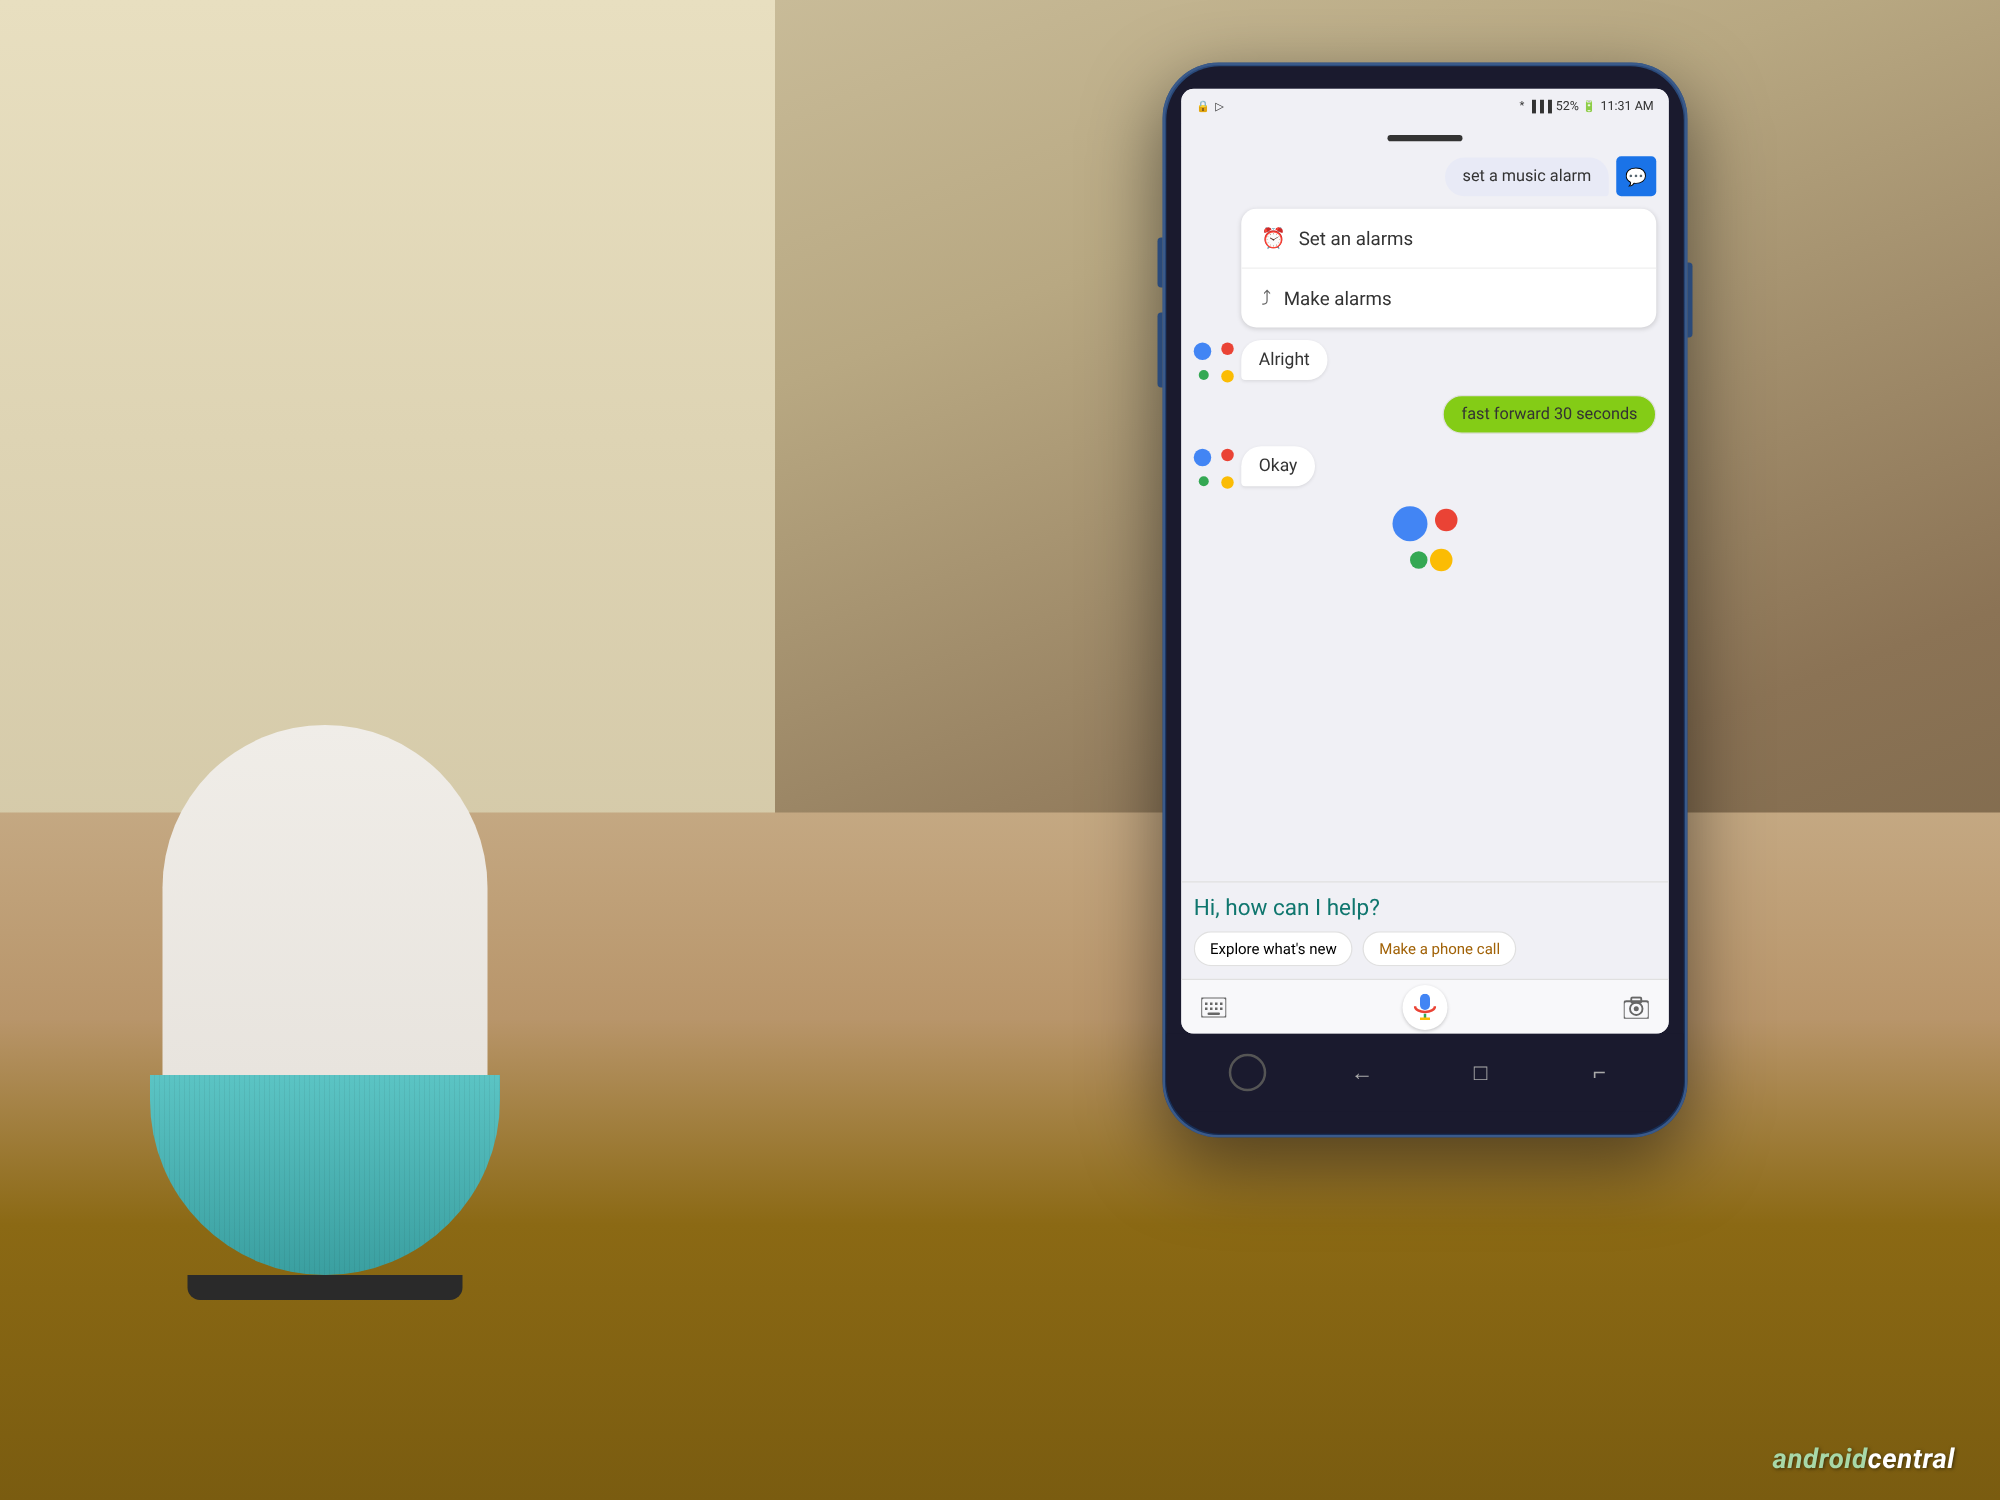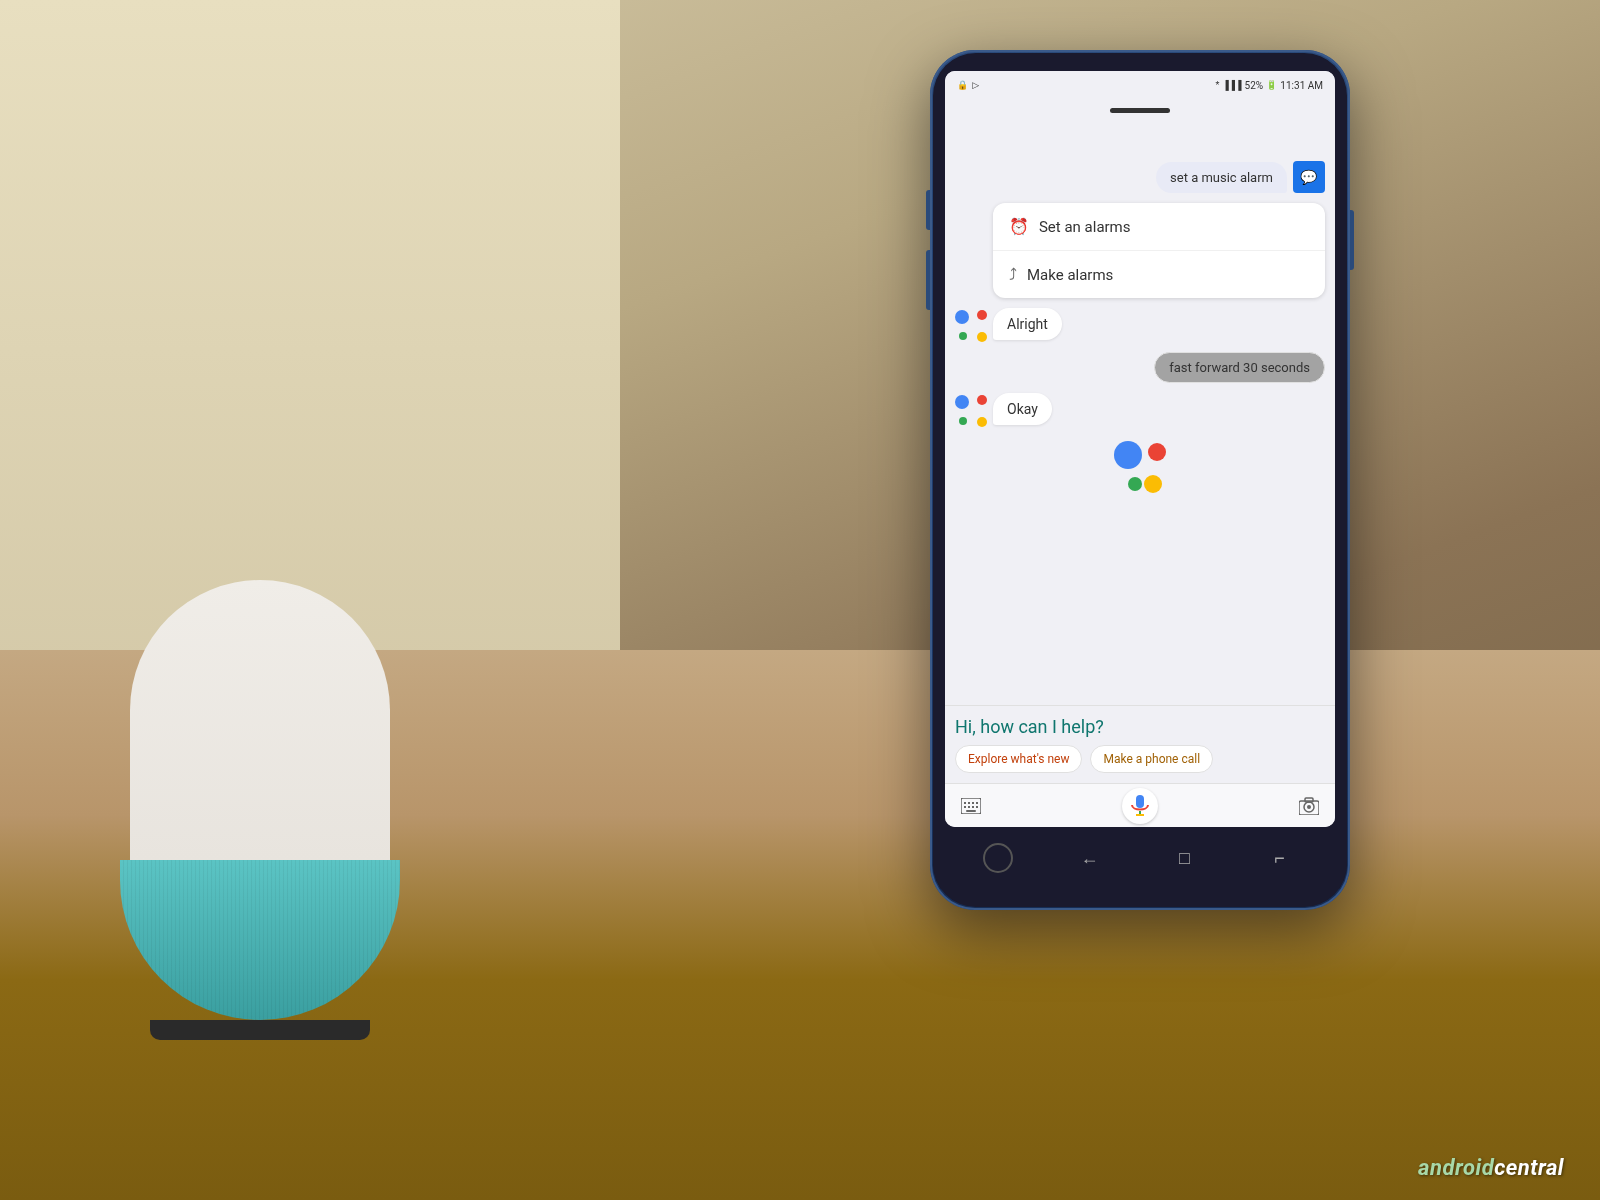--- a/index.html
+++ b/index.html
@@ -162,21 +162,20 @@
       flex-direction: column;
       gap: 10px;
     }
 
     
     .user-message {
       display: flex;
       justify-content: flex-end;
       align-items: center;
       gap: 6px;
-      margin-top: 36px;
     }
 
     .user-bubble {
       background: #1a73e8;
       color: white;
       padding: 8px 14px;
       border-radius: 20px 20px 4px 20px;
       font-size: 14px;
       max-width: 200px;
     }
@@ -295,21 +294,21 @@
       gap: 8px;
       overflow: hidden;
     }
 
     .quick-action-btn {
       background: white;
       border: 1px solid #e0e0e0;
       border-radius: 20px;
       padding: 6px 12px;
       font-size: 12px;
-      color: #c2410c;
+      color: #000000;
       white-space: nowrap;
     }
 
     .quick-action-btn.normal {
       color: #a16207;
     }
 
     
     .phone-bottom-bar {
       position: absolute;
@@ -433,21 +432,21 @@
       background: #f0f0f5;
       flex-shrink: 0;
     }
 
     .user-message-right {
       display: flex;
       justify-content: flex-end;
     }
 
     .bubble-right {
-      background: #a3a3a3;
+      background: #84cc16;
       border: 1px solid #e0e0e0;
       padding: 7px 14px;
       border-radius: 20px;
       font-size: 13px;
       color: #333;
       max-width: 220px;
       text-align: center;
     }
   </style>
 </head>

